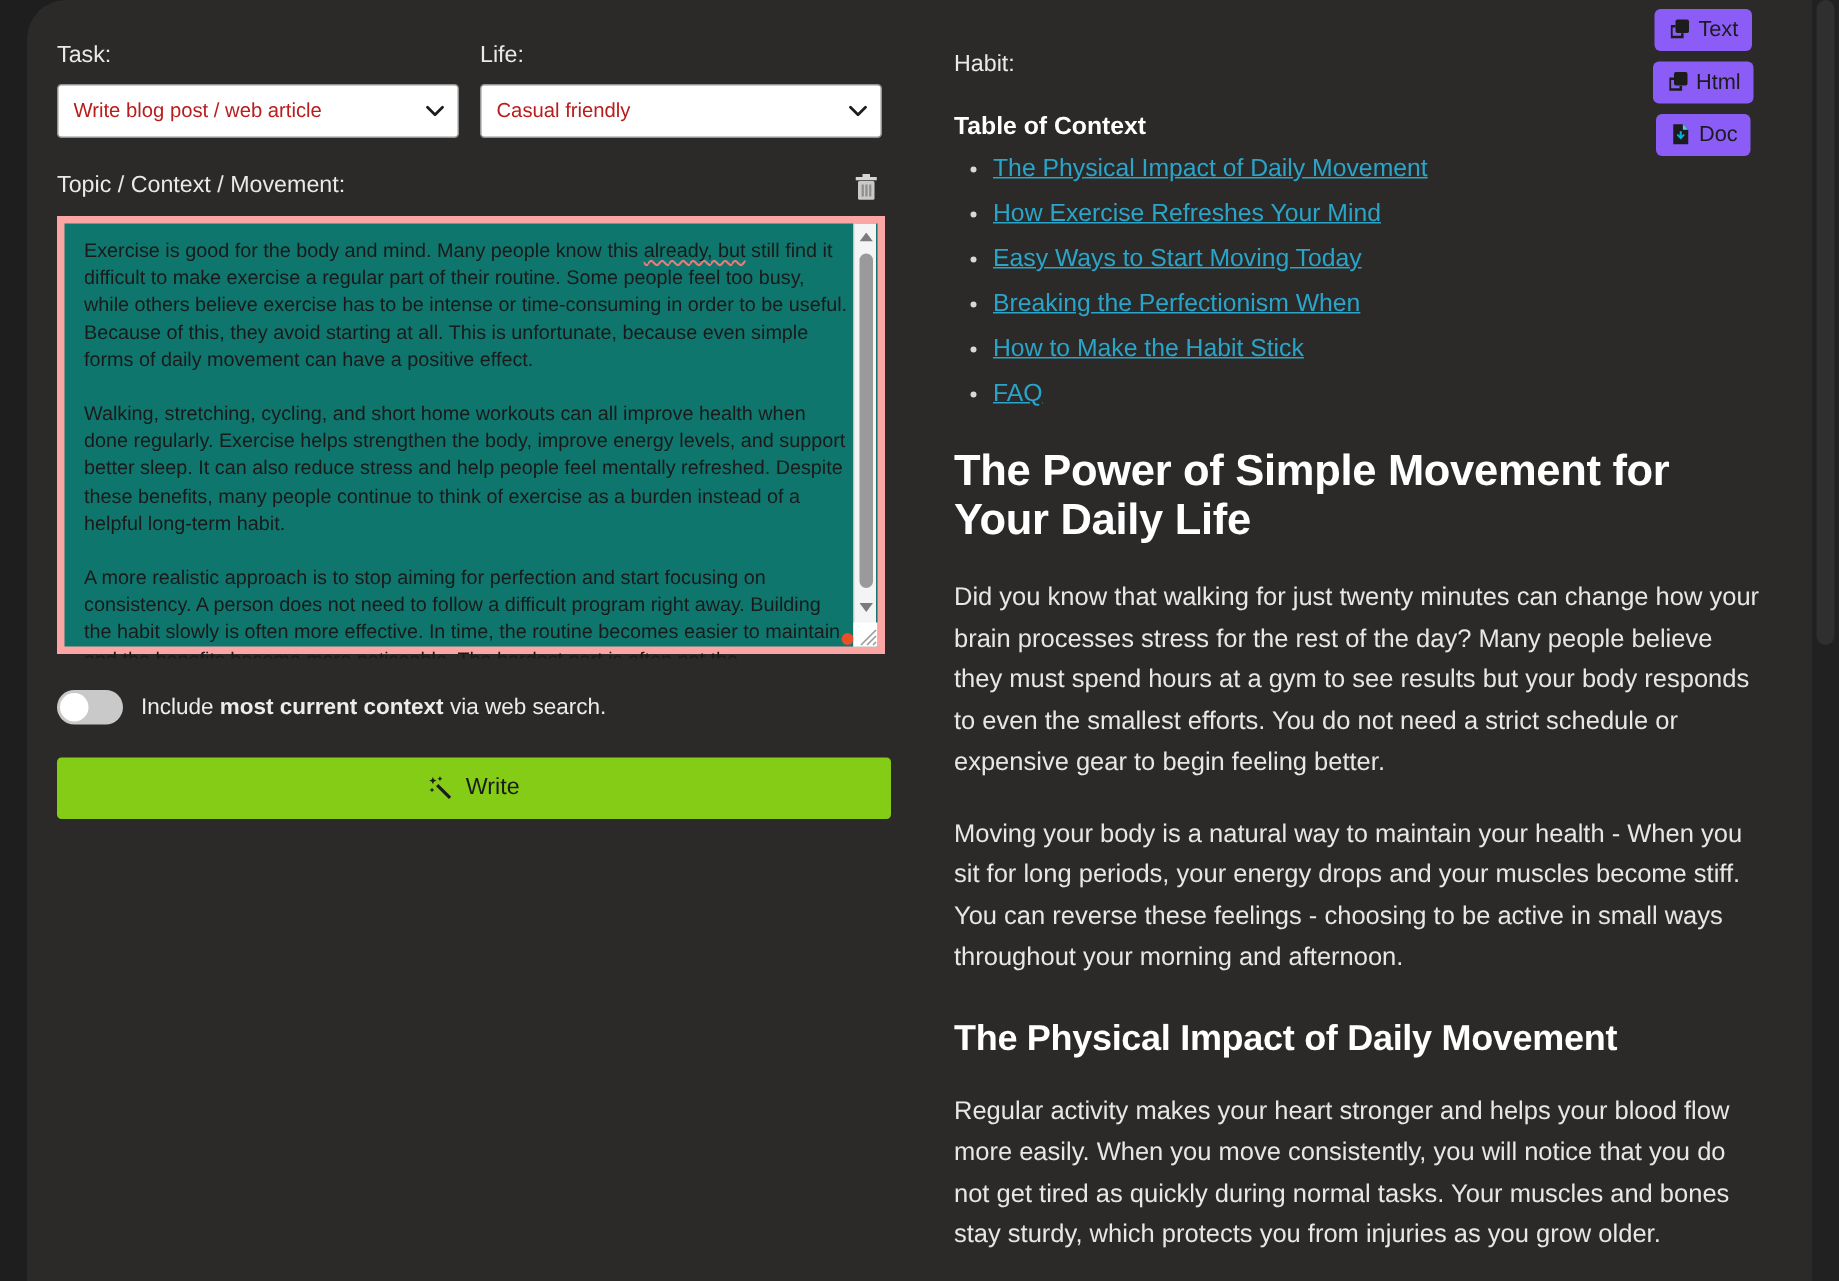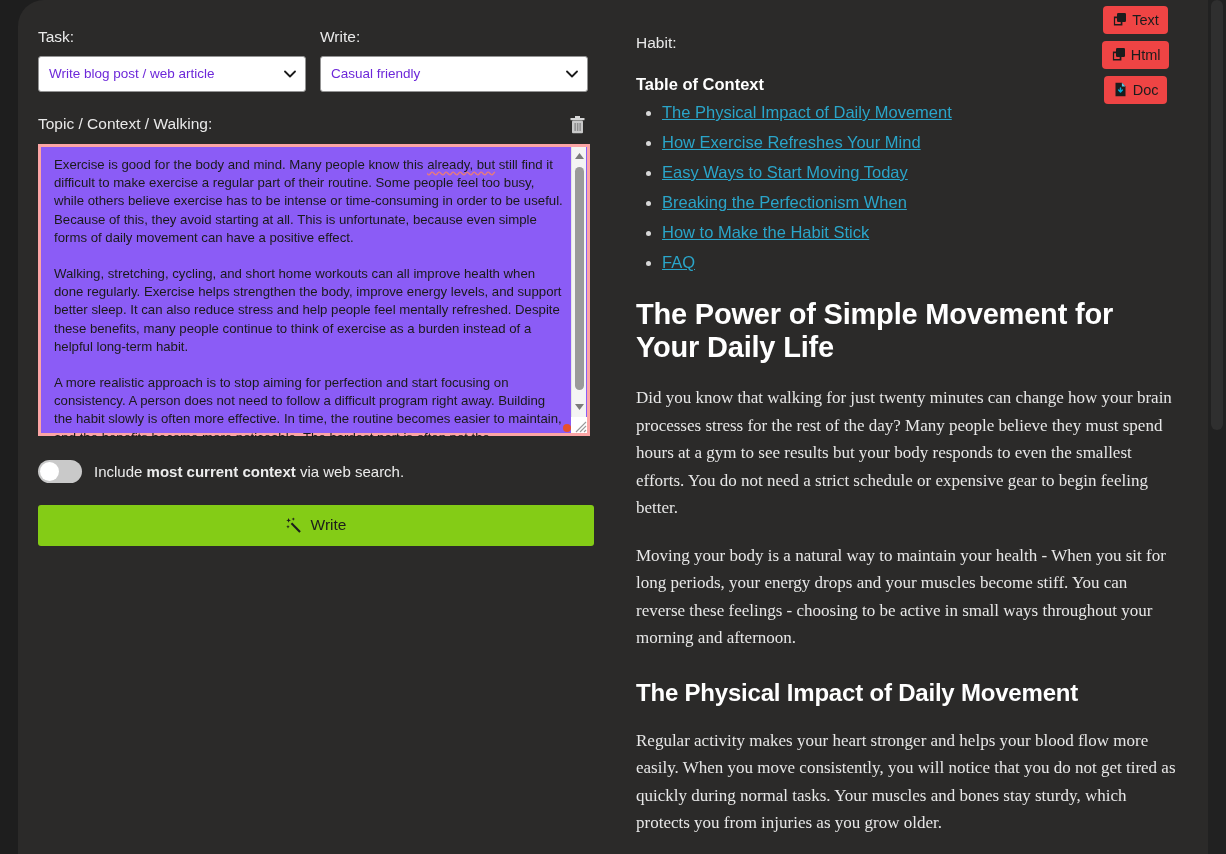--- a/index.html
+++ b/index.html
@@ -54,21 +54,21 @@
     margin-bottom: 9px;
     display: block;
   }
   select.native-select {
     -webkit-appearance: none;
     -moz-appearance: none;
     appearance: none;
     width: 100%;
     height: 36px;
     background: #ffffff;
-    color: #6d28d9;
+    color: #b91c1c;
     border: 1px solid #949494;
     border-radius: 3px;
     font-family: "Liberation Sans", sans-serif;
     font-size: 13.5px;
     padding: 0 26px 0 10px;
     line-height: 34px;
   }
   .select-wrap { position: relative; }
   .select-wrap .chevron {
     position: absolute;
@@ -90,22 +90,22 @@
     background: none; border: none; cursor: pointer;
     padding: 0 2px; line-height: 0;
     color: #d0d0d0;
   }
 
   .textarea-wrap {
     margin-top: 9px;
     position: relative;
     width: 552px;
     height: 292px;
-    background: #8b5cf6;
-    border: 3px solid #fca5a5;
+    background: #0f766e;
+    border: 5px solid #fca5a5;
   }
   .textarea-inner {
     position: absolute;
     left: 0; top: 0;
     width: 536px; height: 290px;
     overflow: hidden;
     padding: 9px 10px 0 13px;
   }
   .ta-para {
     margin: 0 0 17px 0;
@@ -224,21 +224,21 @@
     align-items: center;
     gap: 7px;
     flex-direction: column;
   }
   .words {
     font-size: 14.5px;
     color: #e3e3e3;
     margin-right: 11px;
   }
   .pill {
-    background: #ef4444;
+    background: #8b5cf6;
     border: none;
     border-radius: 4px;
     height: 28px;
     padding: 0 9px;
     color: #1c1c1c;
     font-size: 14.5px;
     font-family: "Liberation Sans", sans-serif;
     cursor: pointer;
     display: flex;
     align-items: center;
@@ -282,21 +282,20 @@
     font-weight: bold;
     color: #ffffff;
     letter-spacing: -0.2px;
   }
   p.art-p {
     margin: 20px 0 0 0;
     font-size: 17px;
     line-height: 27.5px;
     color: #e7e7e7;
     max-width: 560px;
-    font-family: Liberation Serif, serif;
   }
 </style>
 </head>
 <body>
 
 <div class="app-shell">
 
   <div class="left-panel">
 
     <div class="field-row">
@@ -305,34 +304,34 @@
         <div class="select-wrap">
           <select class="native-select">
             <option>Write blog post / web article</option>
           </select>
           <svg class="chevron" viewBox="0 0 12 8">
               <path d="M1 1.5 L6 6.5 L11 1.5" stroke="currentColor" stroke-width="1.8" fill="none" stroke-linecap="round" stroke-linejoin="round"></path>
             </svg>
         </div>
       </div>
       <div class="field">
-        <span class="field-label">Write:</span>
+        <span class="field-label">Life:</span>
         <div class="select-wrap">
           <select class="native-select">
             <option>Casual friendly</option>
           </select>
           <svg class="chevron" viewBox="0 0 12 8">
               <path d="M1 1.5 L6 6.5 L11 1.5" stroke="currentColor" stroke-width="1.8" fill="none" stroke-linecap="round" stroke-linejoin="round"></path>
             </svg>
         </div>
       </div>
     </div>
 
     <div class="outline-head">
-      <span class="field-label">Topic / Context / Walking:</span>
+      <span class="field-label">Topic / Context / Movement:</span>
       <button class="trash-btn">
         <svg width="17" height="20" viewBox="0 0 17 20">
           <rect x="1.5" y="3" width="14" height="2.2" fill="#d6d6d6"></rect>
           <rect x="6" y="1" width="5" height="2" fill="#d6d6d6"></rect>
           <rect x="3" y="5.6" width="11" height="12.6" rx="1" fill="#c9c9c9"></rect>
           <rect x="5.4" y="8" width="1.5" height="8" fill="#8e8e8e"></rect>
           <rect x="7.9" y="8" width="1.5" height="8" fill="#8e8e8e"></rect>
           <rect x="10.4" y="8" width="1.5" height="8" fill="#8e8e8e"></rect>
         </svg>
       </button>

